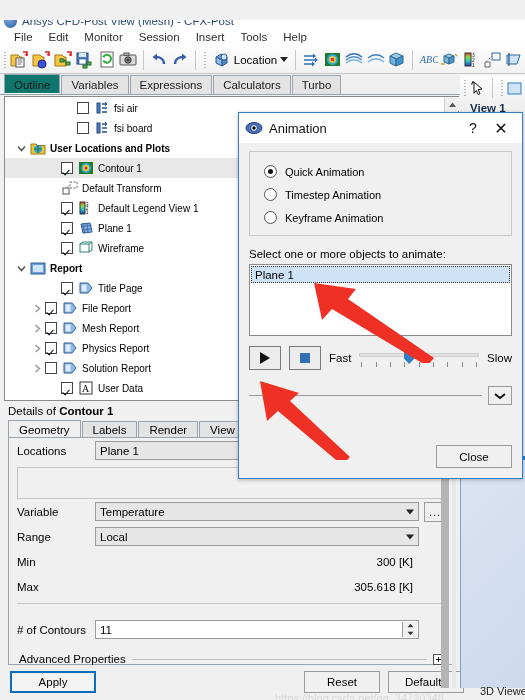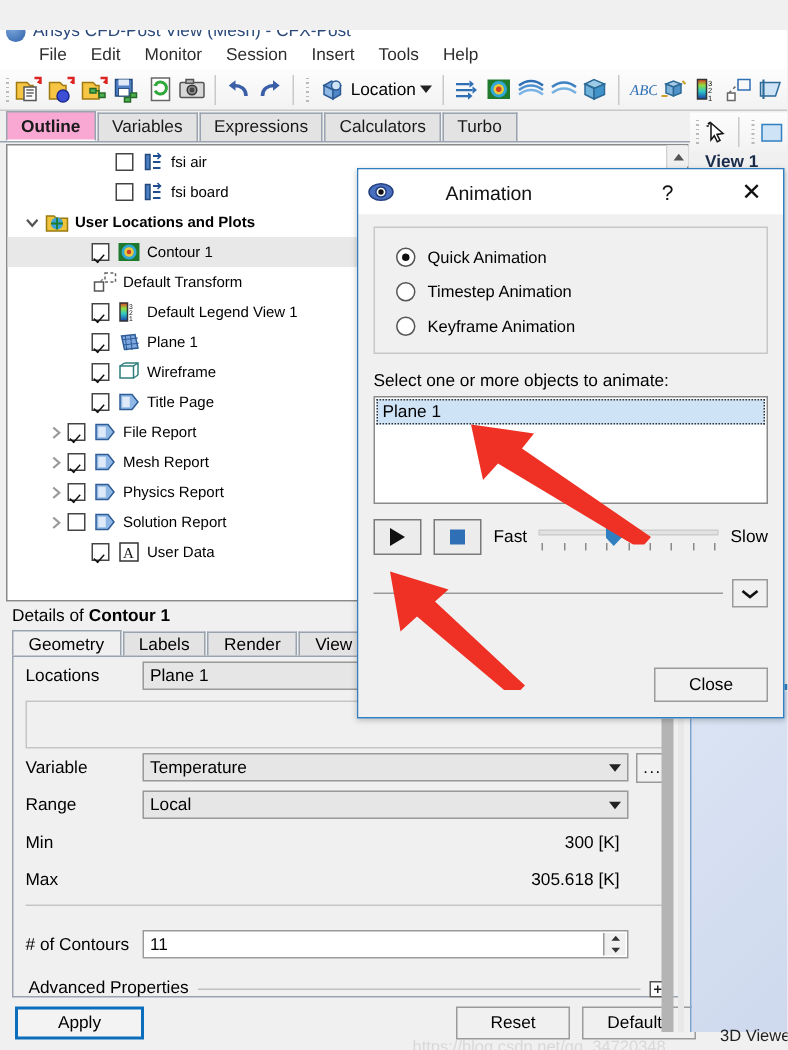--- a/index.html
+++ b/index.html
@@ -24,21 +24,21 @@
     display: flex; align-items: center; gap: 5px; padding-left: 4px;
     font-size: 11.5px; color: #2b4a7a; white-space: nowrap;
   }
   .tb-logo { width: 13px; height: 13px; border-radius: 50%;
     background: radial-gradient(circle at 35% 30%, #7da7dd, #2b5fa8); }
 
   
   .menubar {
     position: absolute; left: 0; top: 8px; width: 525px; height: 18px;
     background: #ffffff; display: flex; align-items: center;
-    padding-left: 18px;
+    padding-left: 6px;
   }
   .menubar .mi {
     padding: 1px 8px; font-size: 11.5px; color: #2e2e2e; cursor: default;
   }
 
   
   .toolbar {
     position: absolute; left: 0; top: 26px; width: 525px; height: 28px;
     background: linear-gradient(#fdfdfd, #f2f2f2);
     border-bottom: 1px solid #c8c8c8;
@@ -61,22 +61,22 @@
   .tabstrip {
     position: absolute; left: 0; top: 55px; width: 460px; height: 20px;
     display: flex; align-items: flex-end; padding-left: 4px;
     border-bottom: 1px solid #9aa4b0; background: #f0f0f0;
   }
   .tab {
     height: 19px; line-height: 19px; padding: 0 9px; font-size: 11.5px;
     border: 1px solid #9aa4b0; border-bottom: none; background: #e3e3e3;
     margin-right: 1px; color: #1a1a1a;
   }
-  .tab.active { background: #f9a8d4; height: 20px; line-height: 20px;
-    border-bottom: 1px solid #ffffff; font-weight: bold; text-align: center; }
+  .tab.active { background: #0f766e; height: 20px; line-height: 20px;
+    border-bottom: 1px solid #ffffff; font-weight: normal; text-align: center; }
 
   
   .vtoolbar { position: absolute; left: 460px; top: 55px; width: 65px; height: 26px;
      background: linear-gradient(#fdfdfd, #f2f2f2); display: flex; align-items: center;
      overflow: hidden; }
   .viewlabel { position: absolute; left: 470px; top: 82px; font-size: 11.5px;
      font-weight: bold; color: #1a2c4a; white-space: nowrap; }
 
   
   .treepanel {
@@ -171,21 +171,21 @@
   .vsplit1 { position: absolute; left: 441px; top: 441px; width: 8px; height: 227px;
     background: #b4b4b4; }
   .vsplit2 { position: absolute; left: 452px; top: 441px; width: 4px; height: 227px;
     background: #e8e8e8; }
 
   
   .dlg { position: absolute; left: 238px; top: 92px; width: 285px; height: 367px;
     background: #f0f0f0; border: 1px solid #2f7fc1;
     box-shadow: 0 1px 4px rgba(0,0,0,.25); }
   .dlg-title { height: 30px; background: #ffffff; display: flex; align-items: center;
-    padding: 0 6px; gap: 28px; }
+    padding: 0 6px; }
   .dlg-title .eye { width: 18px; height: 18px; margin-right: 6px; flex: none; }
   .dlg-title .txt { font-size: 13px; color: #111; flex: 1; }
   .dlg-title .help { width: 26px; text-align: center; font-size: 14px; color: #111; }
   .dlg-title .close { width: 30px; text-align: center; font-size: 16px; color: #111; }
   .dlg-body { position: absolute; left: 0; top: 30px; right: 0; bottom: 0;
     background: #f0f0f0; padding: 8px 10px; }
   .radiogroup { border: 1px solid #c8c8c8; padding: 8px 0 6px 0; }
   .radio { display: flex; align-items: center; height: 23px; padding-left: 14px;
     font-size: 11px; }
   .rdot { width: 13px; height: 13px; border-radius: 50%; border: 1px solid #555;
@@ -550,20 +550,35 @@
           <span class="chk on"></span>
           <span class="ticon">
             <svg width="16" height="14" viewBox="0 0 16 14">
               <rect x="2" y="3" width="9" height="8" fill="none" stroke="#2f7f7f"></rect>
               <path d="M5 1h9v8M2 3l3-2M11 3l3-2M11 11l3-2" fill="none" stroke="#2f7f7f"></path>
             </svg>
           </span>
           <span class="tlabel">Wireframe</span>
         </div>
         <div class="node">
+          <span class="ind" style="width: 6px;"></span>
+          <span class="arrow">
+            <svg width="9" height="9" viewBox="0 0 9 9">
+              <path d="M1 2.5L4.5 6.5L8 2.5" fill="none" stroke="#555" stroke-width="1.5"></path>
+            </svg>
+          </span>
+          <span class="ticon">
+            <svg width="16" height="14" viewBox="0 0 16 14">
+              <path d="M1 2h14v11H1z" fill="#6f9fd8" stroke="#2d5c96"></path>
+              <rect x="3" y="4" width="10" height="7" fill="#cfe3f7"></rect>
+            </svg>
+          </span>
+          <span class="tlabel bold">Report</span>
+        </div>
+        <div class="node">
           <span class="ind" style="width: 38px;"></span>
           <span class="arrow"></span>
           <span class="chk on"></span>
           <span class="ticon">
             <svg width="16" height="14" viewBox="0 0 16 14">
               <path d="M2 2h8l4 5-4 5H2z" fill="#8fb8e4" stroke="#2d5c96"></path>
               <rect x="3.5" y="3.5" width="5" height="7" fill="#dfeaf8"></rect>
             </svg>
           </span>
           <span class="tlabel">Title Page</span>

